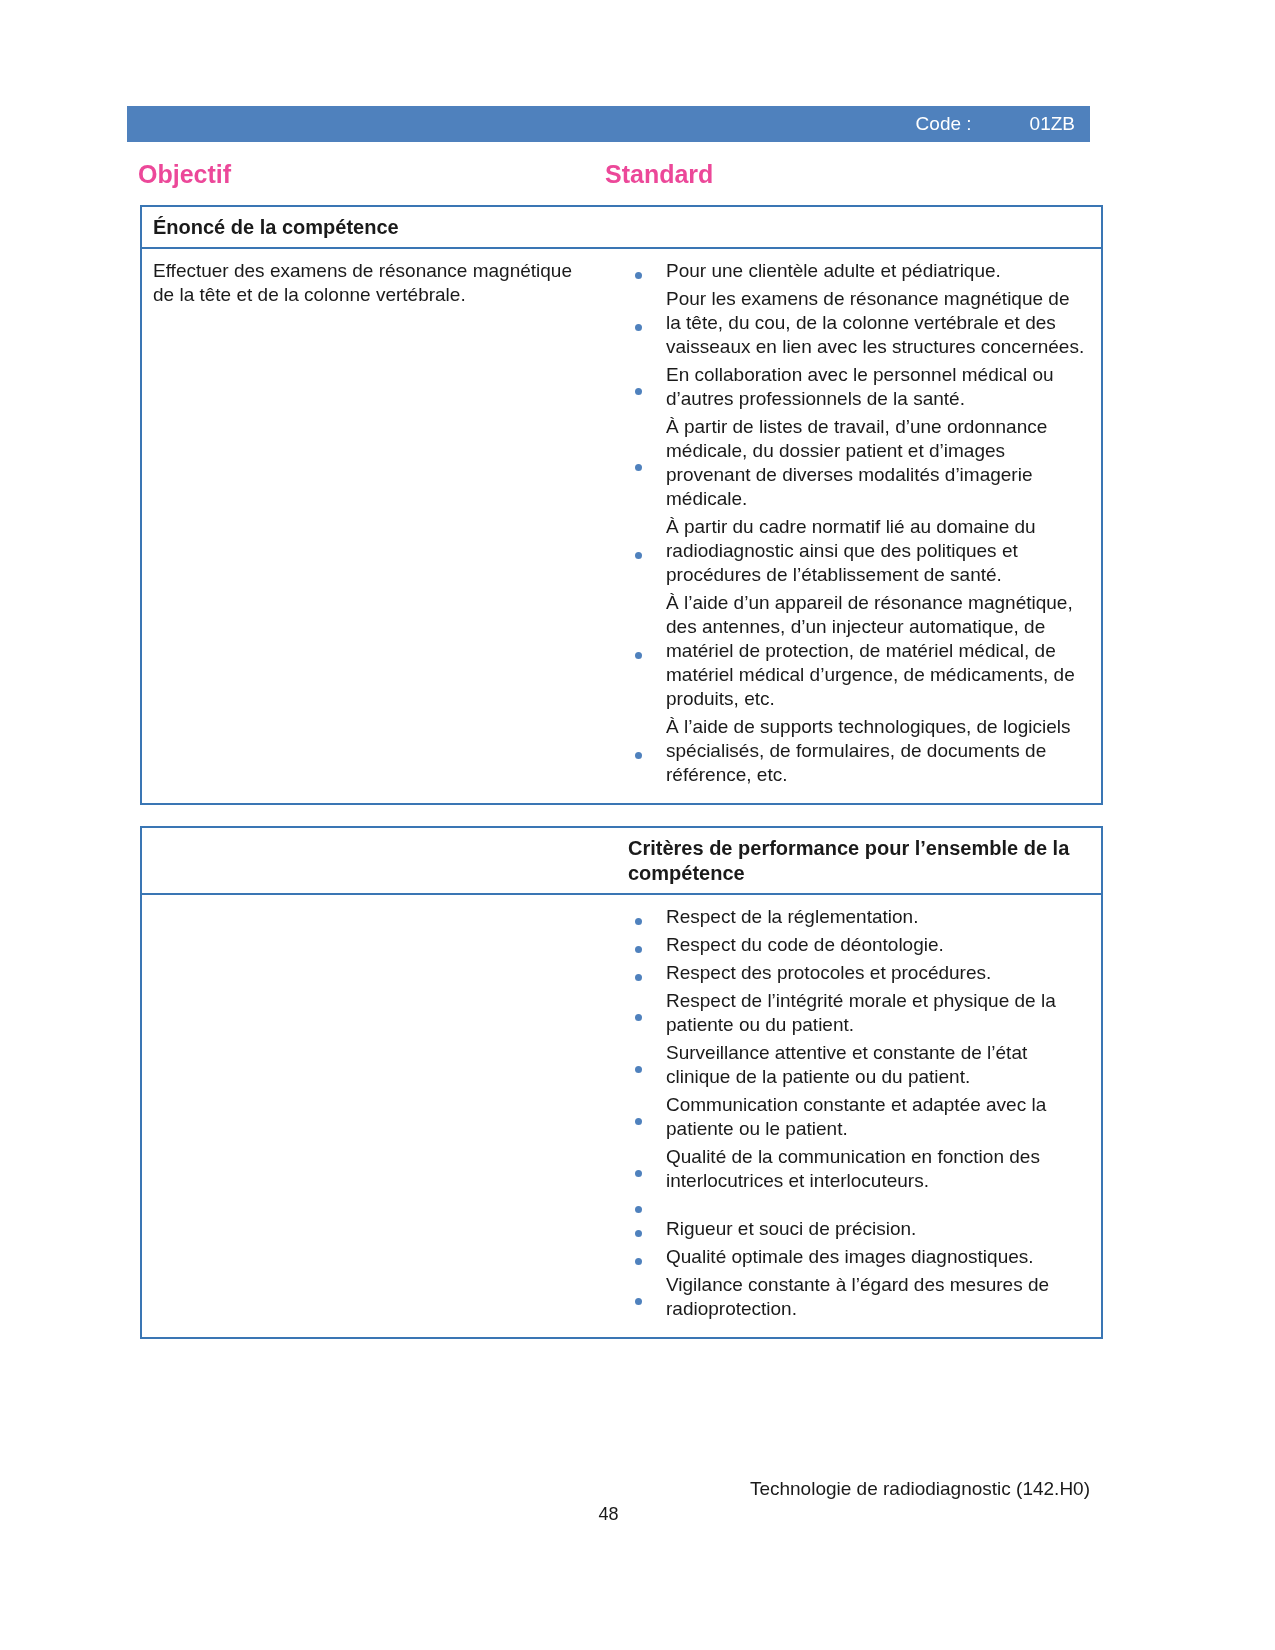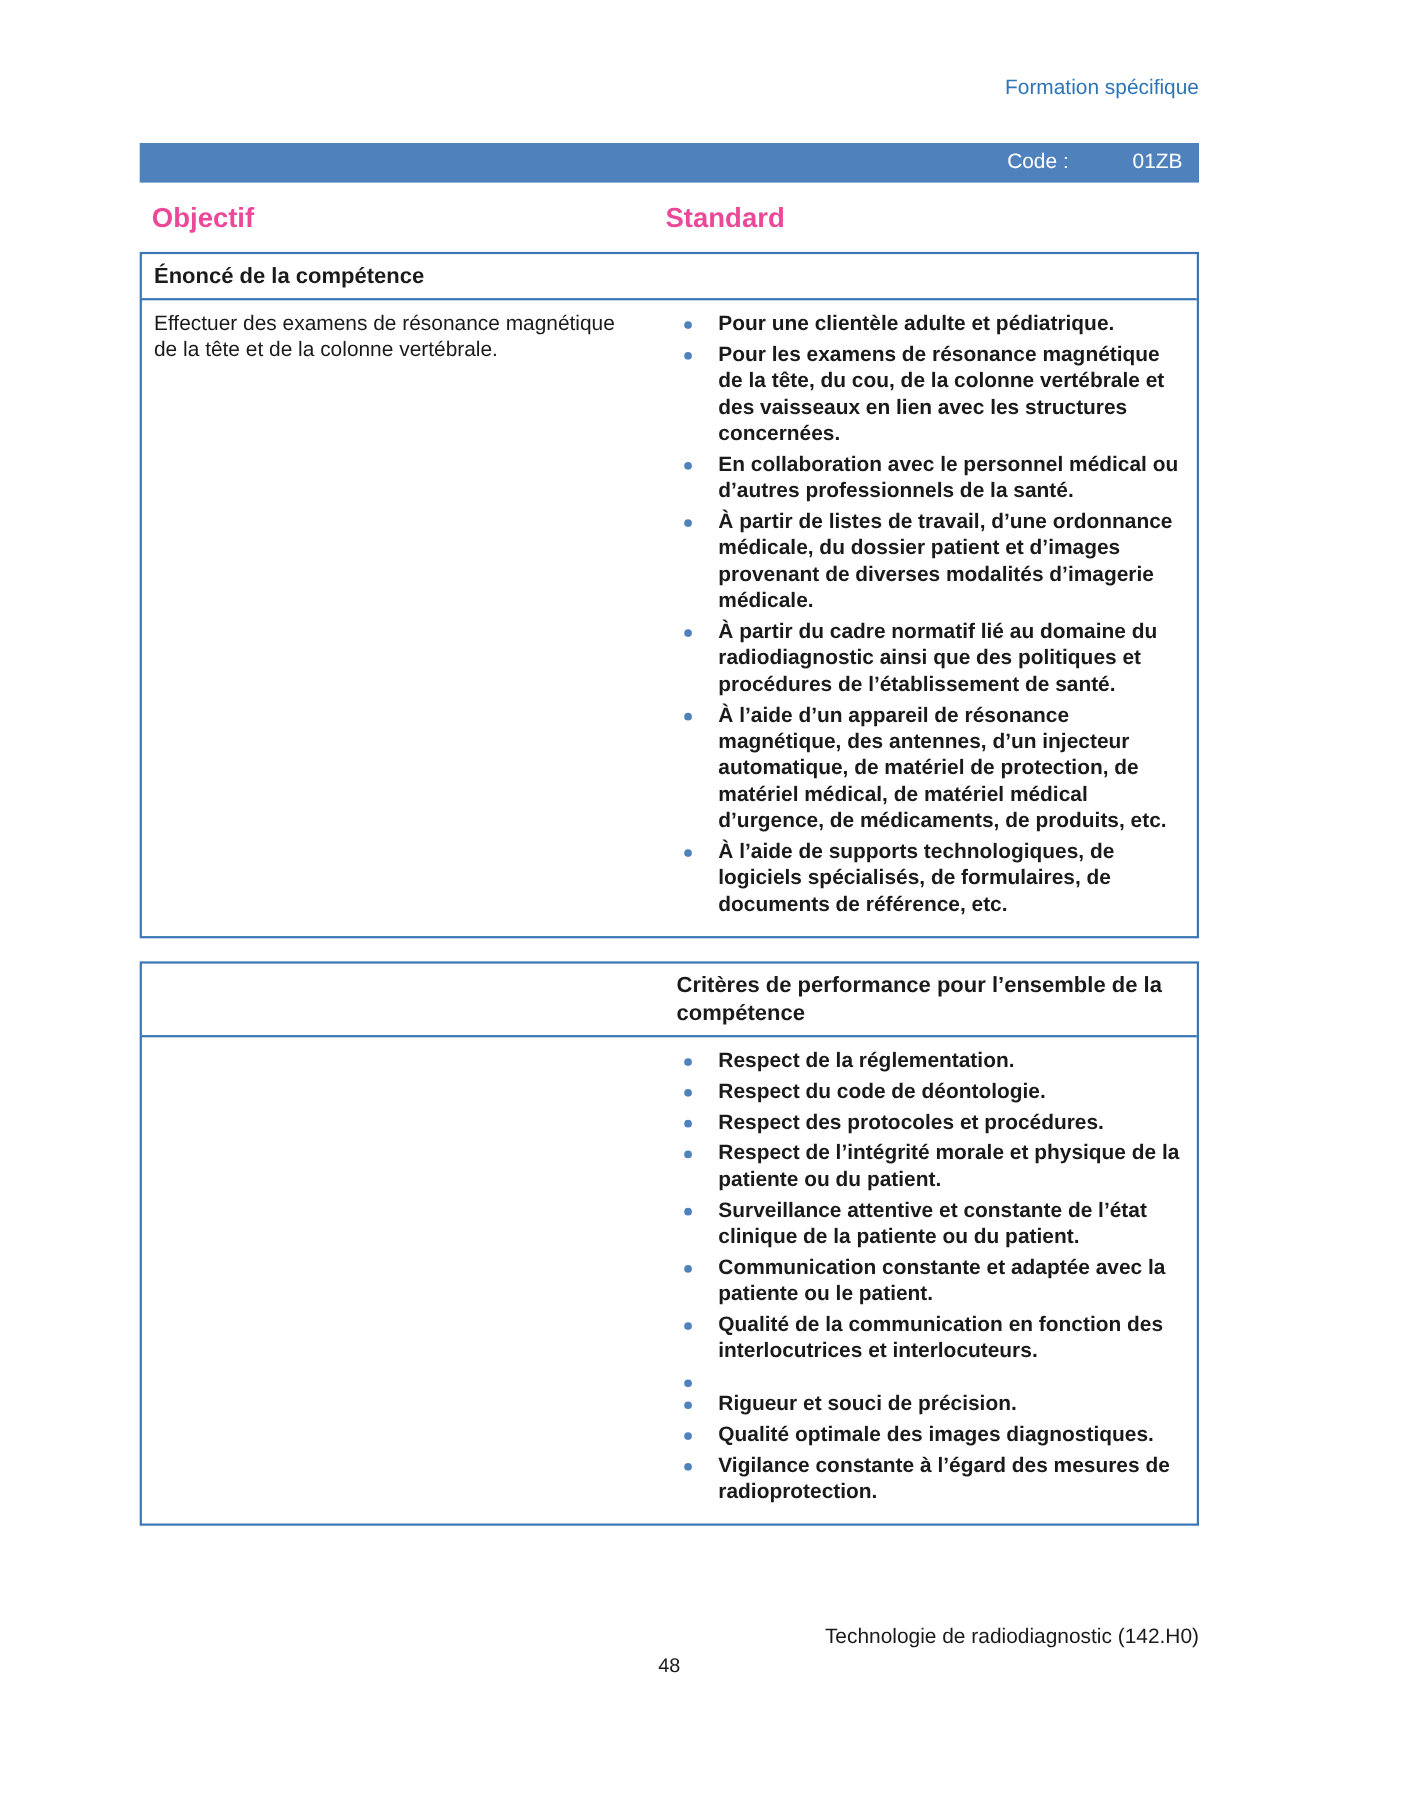--- a/index.html
+++ b/index.html
@@ -54,20 +54,21 @@
   .col-headings .heading-left {
     width: 478px;
     padding-left: 11px;
     flex: 0 0 auto;
   }
   .box {
     margin-top: 16px;
     border: 2px solid #3a76b4;
     width: 963px;
     background: #ffffff;
+    margin-left: 13px;
   }
   .box-header {
     display: flex;
     border-bottom: 2px solid #3a76b4;
     padding: 8px 0 7px 0;
     font-weight: bold;
     font-size: 20px;
     line-height: 25px;
   }
   .box-body {
@@ -84,24 +85,23 @@
   }
   .cell-right {
     flex: 1 1 auto;
     padding-right: 12px;
   }
   ul.bullets {
     list-style: none;
   }
   ul.bullets li {
     display: flex;
-    align-items: flex-start;
+    align-items: center;
     padding-left: 7px;
     margin-bottom: 4px;
-    font-weight: bold;
   }
   ul.bullets li:last-child { margin-bottom: 0; }
   .dot {
     flex: 0 0 auto;
     width: 7px;
     height: 7px;
     border-radius: 50%;
     background: #4f81bd;
     margin-top: 9px;
   }
@@ -125,21 +125,20 @@
     font-size: 18px;
     color: #1a1a1a;
   }
 </style>
 </head>
 <body>
 
 <div class="page">
   <div class="content">
 
-    <div class="top-label">Formation spécifique</div>
 
     <div class="code-banner">
       <span>Code :</span>
       <span class="code-value">01ZB</span>
     </div>
 
     <div class="col-headings">
       <div class="heading heading-left">Objectif</div>
       <div class="heading">Standard</div>
     </div>

